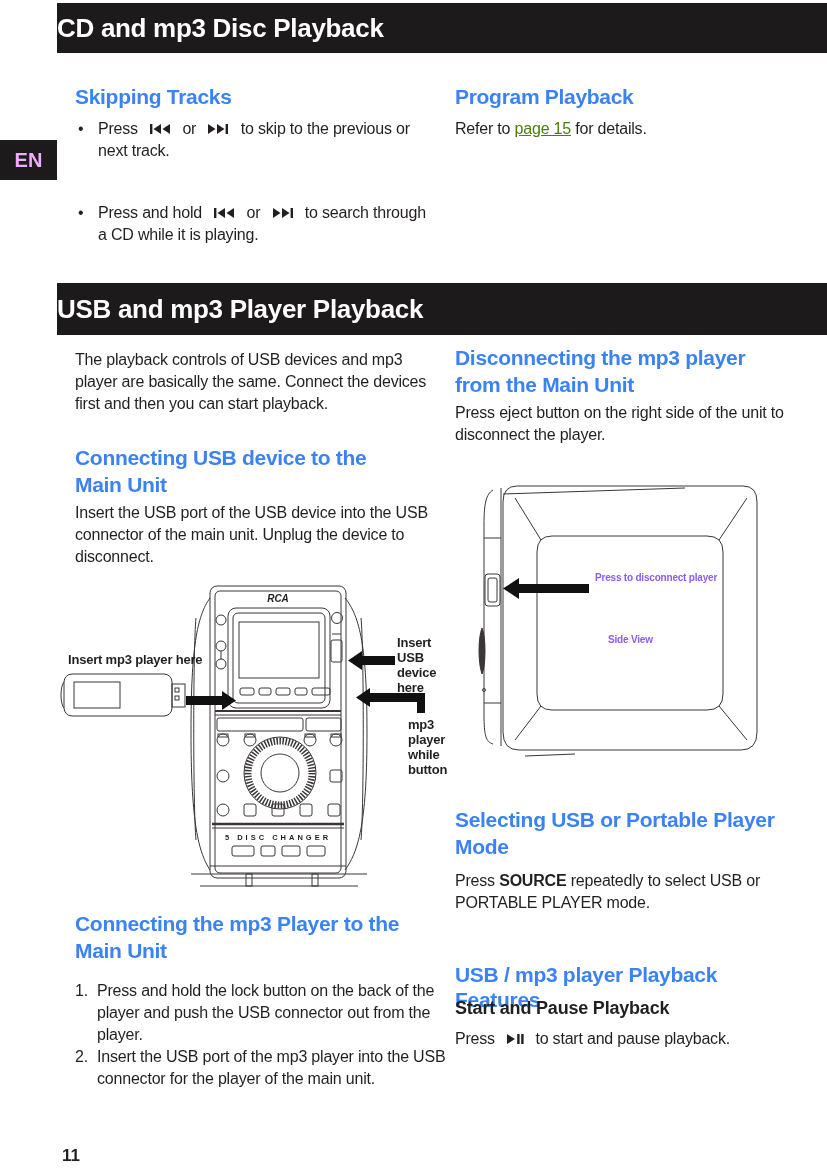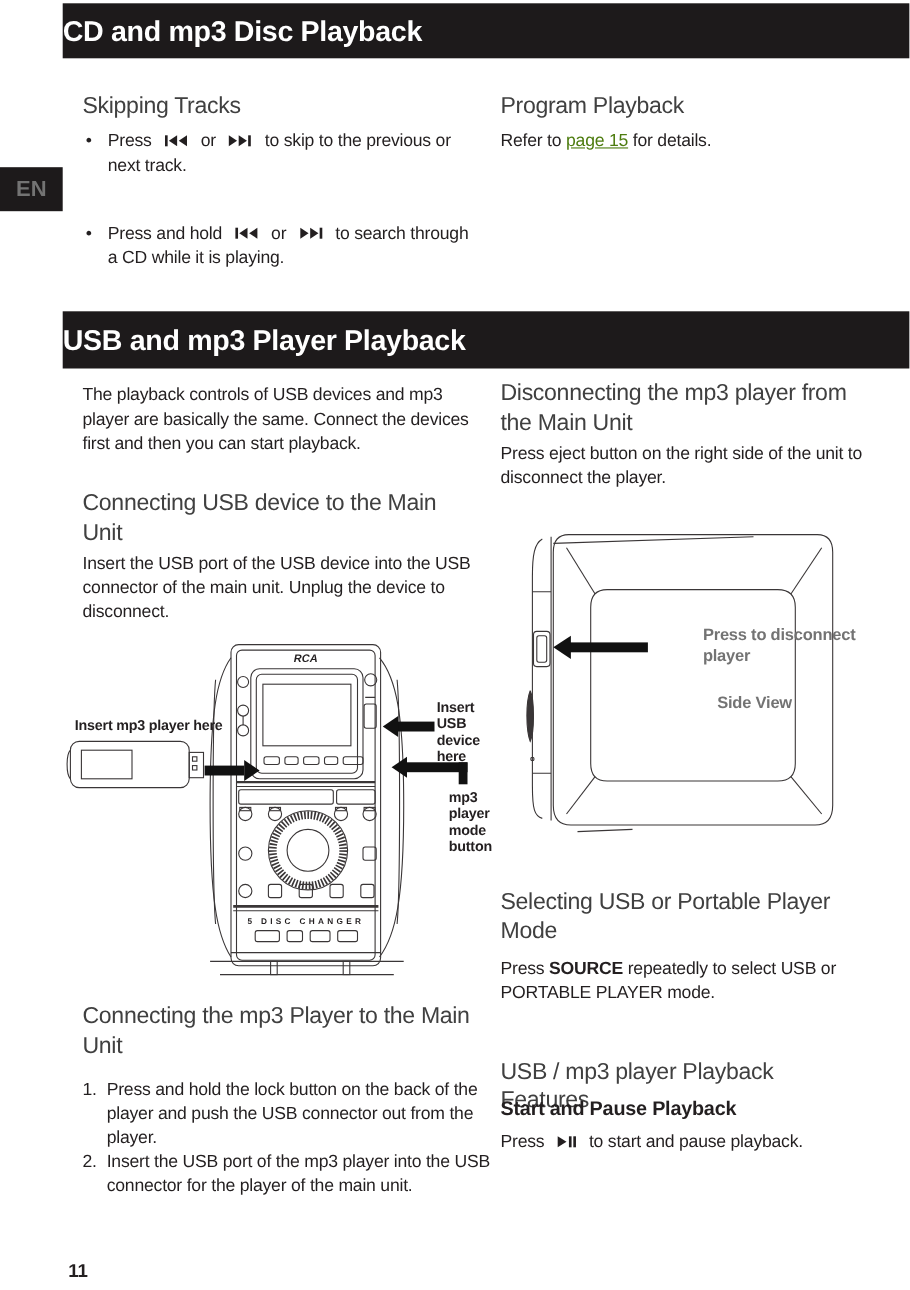--- a/index.html
+++ b/index.html
@@ -8,41 +8,41 @@
     font-family:"Liberation Sans", sans-serif;color:#231f20;
   }
   .bar{
     position:absolute;left:57px;right:0;height:50px;background:#1d1a1b;
     display:flex;align-items:center;
   }
   .bar-title{
     color:#fff;font-size:26px;font-weight:bold;letter-spacing:-0.3px;
   }
   .en-tab{
-    position:absolute;left:0;top:152px;width:57px;height:40px;background:#1d1a1b;
-    color:#737373;font-size:20px;font-weight:bold;display:flex;align-items:center;justify-content:center;
+    position:absolute;left:0;top:140px;width:57px;height:40px;background:#1d1a1b;
+    color:#f0abfc;font-size:20px;font-weight:bold;display:flex;align-items:center;justify-content:center;
   }
   h2{
-    position:absolute;margin:0;font-size:21px;font-weight:normal;line-height:27px;letter-spacing:-0.3px;color:#404040;
+    position:absolute;margin:0;font-size:21px;font-weight:bold;line-height:27px;letter-spacing:-0.3px;color:#3b82f6;
   }
   h3{position:absolute;margin:0;font-size:18px;font-weight:bold;letter-spacing:-0.2px;color:#231f20;}
   .body-text{
     position:absolute;font-size:16px;line-height:22px;letter-spacing:-0.2px;color:#231f20;
   }
   .bullet-row{display:flex;}
   .bullet-glyph{width:20px;flex:0 0 20px;}
   .num-col{width:22px;flex:0 0 22px;}
   .red-link{color:#4d7c0f;text-decoration:underline;}
   .bold{font-weight:bold;}
   .icon-inline{display:inline-block;vertical-align:-1px;margin:0 7px;}
   .diagram{position:absolute;}
   .diag-label{
     position:absolute;font-size:13px;font-weight:bold;letter-spacing:-0.2px;line-height:15px;color:#231f20;
   }
-  .sv-label{position:absolute;font-size:15px;font-weight:bold;letter-spacing:-0.2px;line-height:19px;color:#737373;margin-left:44px;}
+  .sv-label{position:absolute;font-size:10px;font-weight:bold;letter-spacing:-0.2px;line-height:19px;color:#8b5cf6;}
   .page-number{position:absolute;left:62px;top:1146px;font-size:17px;font-weight:bold;}
   svg{display:block;}
   .tight{line-height:25px;}
 </style>
 </head>
 <body>
 
 <div class="page">
 
   <div class="bar" style="top:3px;">
@@ -198,21 +198,21 @@
     <div class="diag-label" style="left:8px;top:74px;">Insert mp3 player here</div>
     <div class="diag-label" style="left:337px;top:57px;">
       <div>Insert</div>
       <div>USB</div>
       <div>device</div>
       <div>here</div>
     </div>
     <div class="diag-label" style="left:348px;top:139px;">
       <div>mp3</div>
       <div>player</div>
-      <div>mode</div>
+      <div>while</div>
       <div>button</div>
     </div>
   </div>
 
   <h2 style="left:75px;top:910px;width:360px;">Connecting the mp3 Player to the Main Unit</h2>
   <div class="body-text" style="left:75px;top:980px;width:372px;">
     <div class="bullet-row">
       <span class="num-col">1.</span>
       <span>Press and hold the lock button on the back of the player and push the USB connector out from the player.</span>
     </div>

